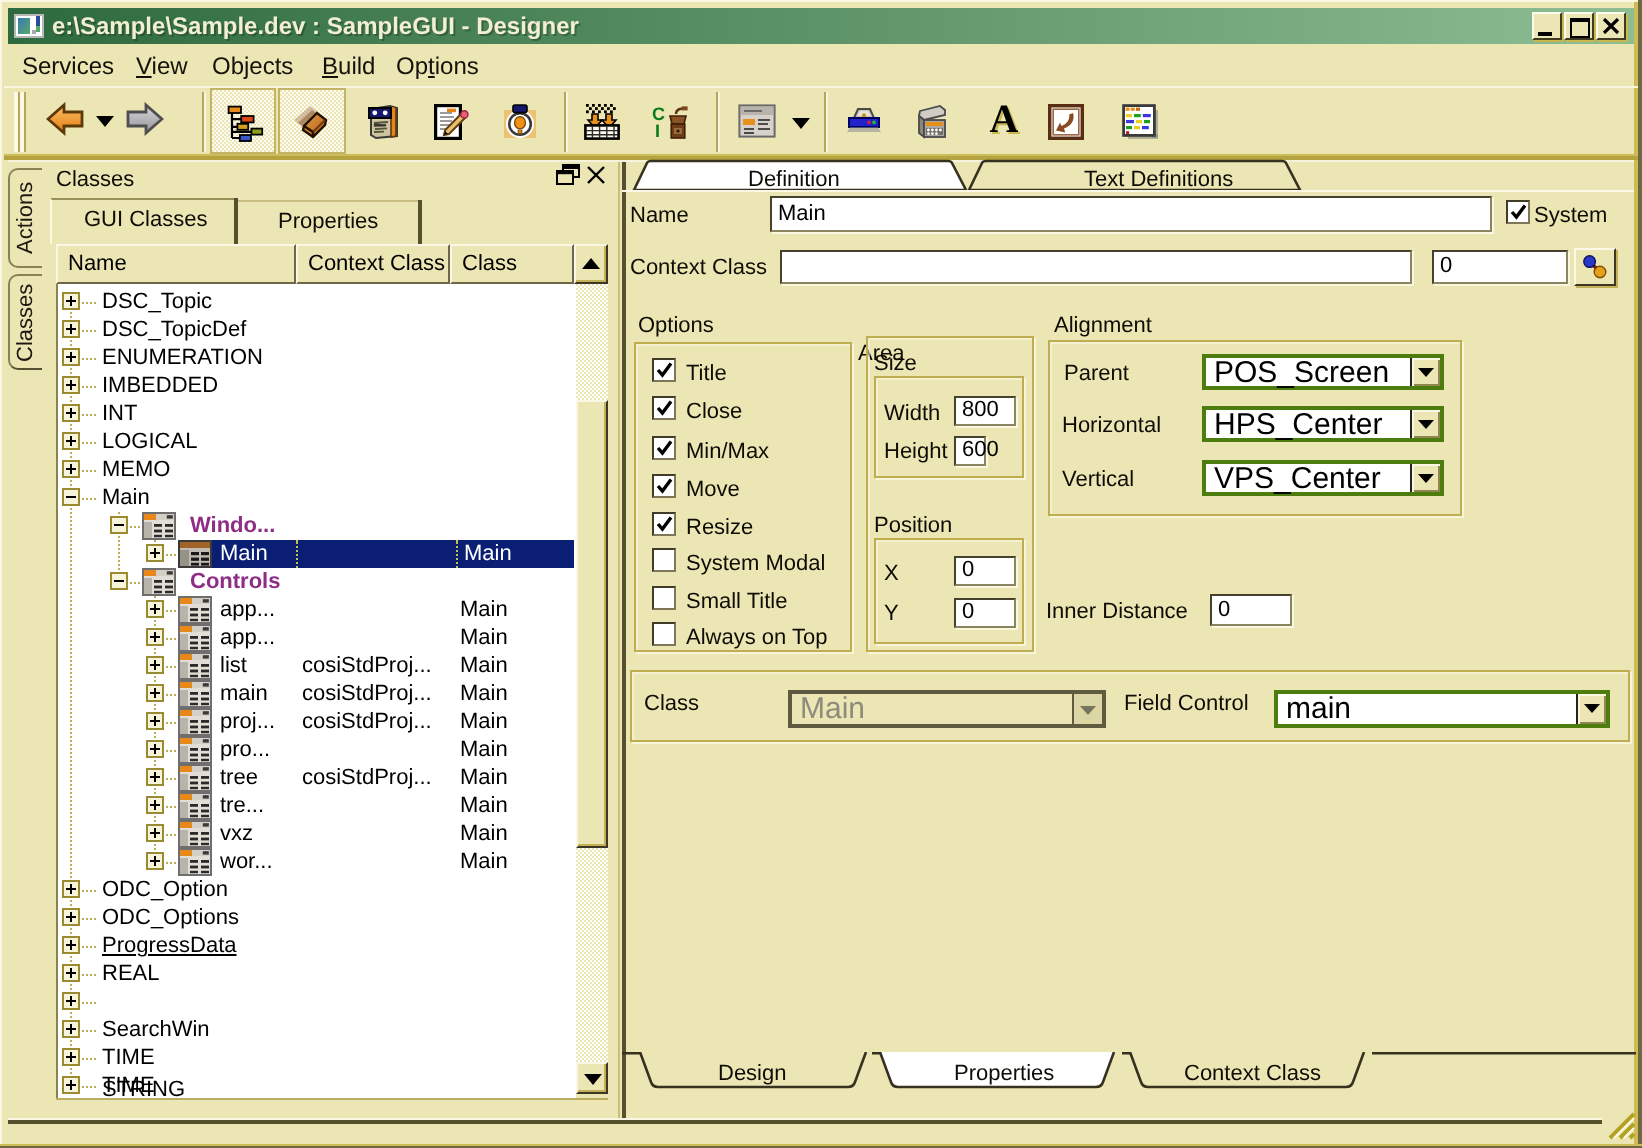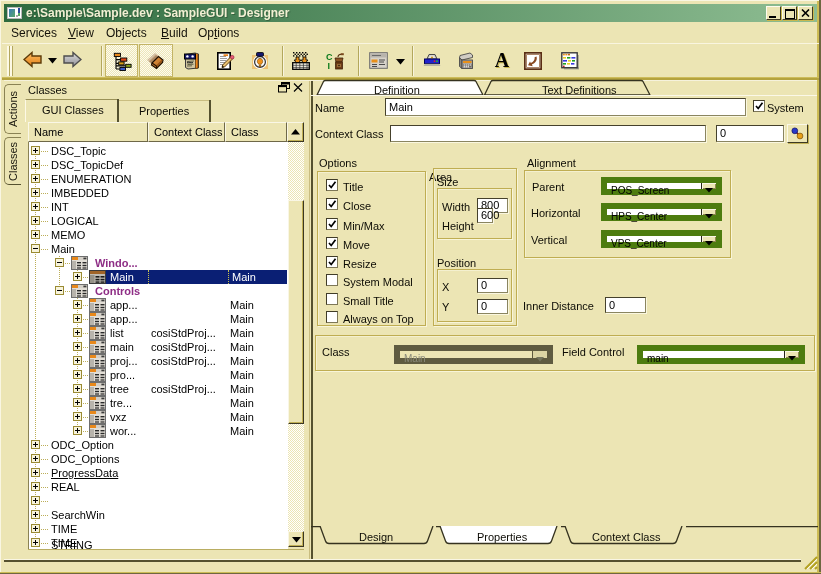--- a/index.html
+++ b/index.html
@@ -27,22 +27,22 @@
   .dith{background-image:conic-gradient(#fff 25%,#ece5b4 25% 50%,#fff 50% 75%,#ece5b4 75%);
         background-size:2px 2px}
   .dith2{background-image:conic-gradient(#fdfbee 25%,#ede6b8 25% 50%,#fdfbee 50% 75%,#ede6b8 75%);
         background-size:2px 2px}
   .sbtn{position:absolute;background:#ece5b4;box-sizing:border-box;
         border:1px solid;border-color:#f9f6e4 #3c3823 #3c3823 #f9f6e4;
         box-shadow:inset -1px -1px 0 #c2b156}
   .hcell{position:absolute;top:122px;height:20px;box-sizing:border-box;background:#ece5b4;
         border:1px solid;border-color:#faf7e6 #6e6848 #6e6848 #faf7e6;
         font-size:11px;line-height:18px;color:#000;padding-left:5px;white-space:nowrap;overflow:hidden}
-  .combo{position:absolute;background:#fff;border:6px solid #4d7c0f;box-sizing:border-box;
-         font-size:10px;color:#000}
+  .combo{position:absolute;background:#fff;border:2px solid #4d7c0f;box-sizing:border-box;
+         font-size:15px;color:#000}
   .combo .txt{position:absolute;left:4px;top:2px;line-height:12px}
   .cbtn{position:absolute;right:0;top:0;bottom:0;width:15px;background:#ece5b4;
         border-left:1px solid #26241a;box-sizing:border-box;
         box-shadow:inset 1px 1px 0 #f9f6e4, inset -1px -1px 0 #8f8650}
   .cbtn svg{position:absolute;left:3px;top:5px}
 </style>
 </head>
 <body>
 
 <div class="abs" style="left:0;top:0;width:821px;height:1px;background:#f9f6e2"></div>
@@ -681,21 +681,21 @@
 <div class="cb" style="left:326px;top:311px"></div>
 <div class="lb" style="left:343px;top:313px">Always on Top</div>
 
 <div class="lb" style="left:429px;top:171px">Area</div>
 <div class="gb" style="left:433px;top:168px;width:84px;height:158px"></div>
 <div class="lb" style="left:437px;top:176px">Size</div>
 <div class="gb" style="left:437px;top:188px;width:75px;height:51px"></div>
 <div class="lb" style="left:442px;top:201px">Width</div>
 <div class="tb" style="left:477px;top:198px;width:31px;height:15px;line-height:13px">800</div>
 <div class="lb" style="left:442px;top:220px">Height</div>
-<div class="tb" style="left:477px;top:208px;width:16px;height:15px;line-height:13px">600</div>
+<div class="tb" style="left:477px;top:218px;width:16px;height:15px;line-height:13px">600</div>
 <div class="lb" style="left:437px;top:257px">Position</div>
 <div class="gb" style="left:437px;top:269px;width:75px;height:53px"></div>
 <div class="lb" style="left:442px;top:281px">X</div>
 <div class="tb" style="left:477px;top:278px;width:31px;height:15px;line-height:13px">0</div>
 <div class="lb" style="left:442px;top:301px">Y</div>
 <div class="tb" style="left:477px;top:299px;width:31px;height:15px;line-height:13px">0</div>
 
 <div class="lb" style="left:527px;top:157px">Alignment</div>
 <div class="gb" style="left:524px;top:170px;width:207px;height:88px"></div>
 <div class="lb" style="left:532px;top:181px">Parent</div>

